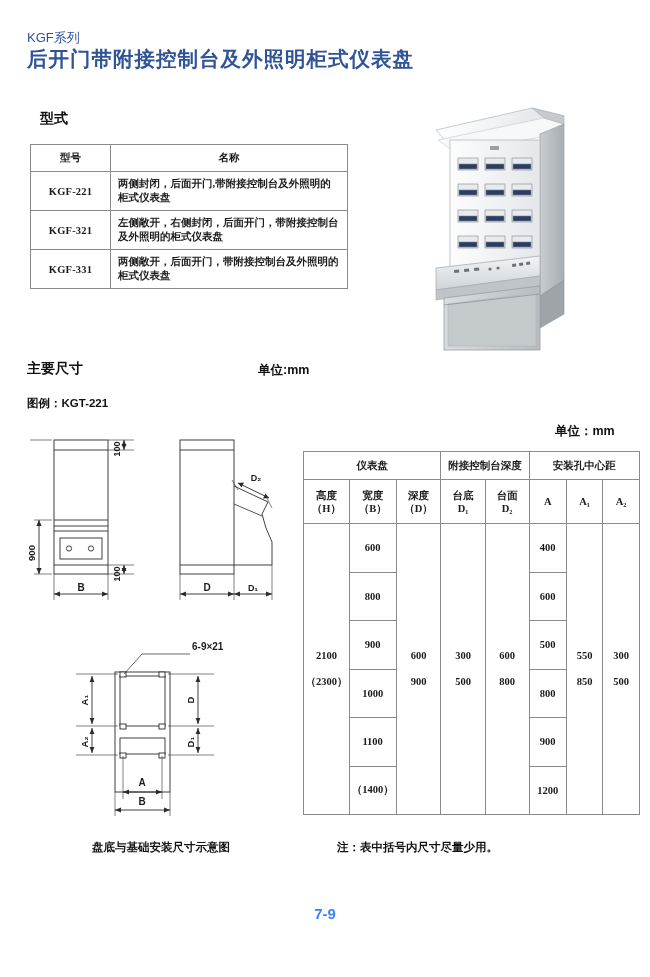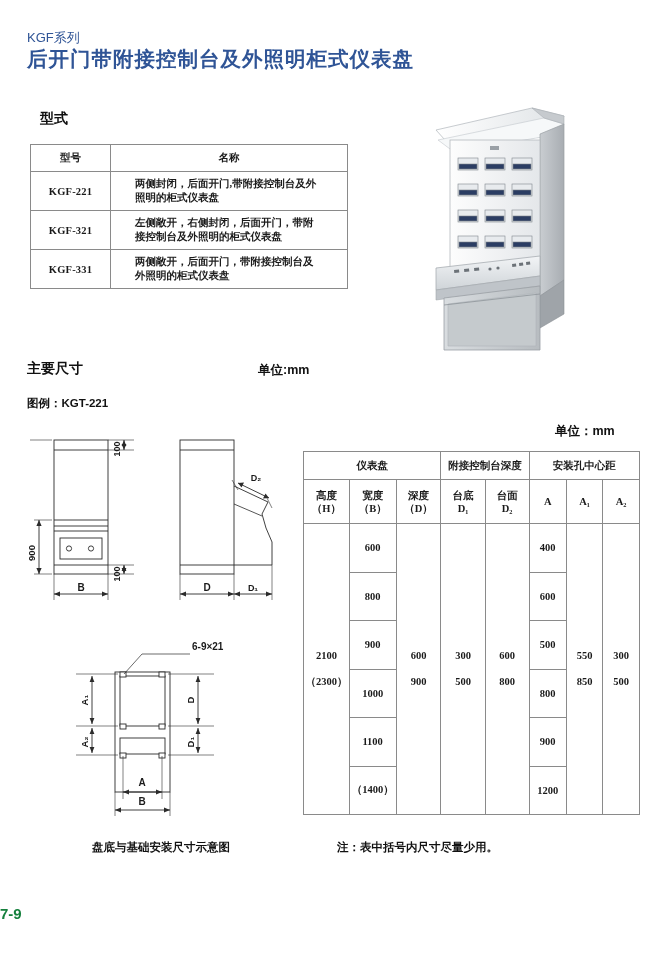--- a/index.html
+++ b/index.html
@@ -46,21 +46,21 @@
     font-weight:bold;
     color:#1a1a1a;
     background:#fff;
   }
 
   
   #model-table{position:absolute;left:30px;top:144px;width:318px;}
   #model-table td{font-size:10.5px;}
   #model-table .th{text-align:center;padding:6px 2px;font-size:10.5px;}
   #model-table .code{text-align:center;padding:6px 2px;white-space:nowrap;letter-spacing:.2px;}
-  #model-table .desc{text-align:left;padding:5px 24px;line-height:14px;}
+  #model-table .desc{text-align:left;padding:5px 7px;line-height:14px;}
 
   
   #dim-table{position:absolute;left:303px;top:451px;width:337px;}
   #dim-table td{font-size:10px;text-align:center;vertical-align:middle;padding:0;}
   #dim-table .grp{height:27px;font-size:10.5px;}
   #dim-table .sub{height:43px;line-height:13px;font-size:10.5px;}
   #dim-table .body-cell{height:290px;}
   .stackcell{display:flex;flex-direction:column;height:100%;}
   .stackcell > div{
     flex:1;display:flex;align-items:center;justify-content:center;
@@ -75,23 +75,23 @@
     position:absolute;
     font-family:"Liberation Sans","DejaVu Sans",sans-serif;
     font-weight:bold;font-size:11.5px;color:#111;
   }
 
   
   #product-photo{position:absolute;left:428px;top:100px;width:185px;height:258px;}
 
   
   #page-no{
-    position:absolute;left:0;right:0;top:905px;
-    font-family:"Liberation Sans","DejaVu Sans",sans-serif;
-    font-weight:bold;font-size:15px;color:#15803d;
+    position:absolute;left:0;right:0;top:905px;text-align:center;
+    font-family:"Liberation Sans","DejaVu Sans",sans-serif;
+    font-weight:bold;font-size:15px;color:#3b82f6;
   }
 </style>
 </head>
 <body>
 
 <div class="page">
 
   <div class="hdr">
     <div class="hdr-series">KGF系列</div>
     <div class="hdr-title">后开门带附接控制台及外照明柜式仪表盘</div>

